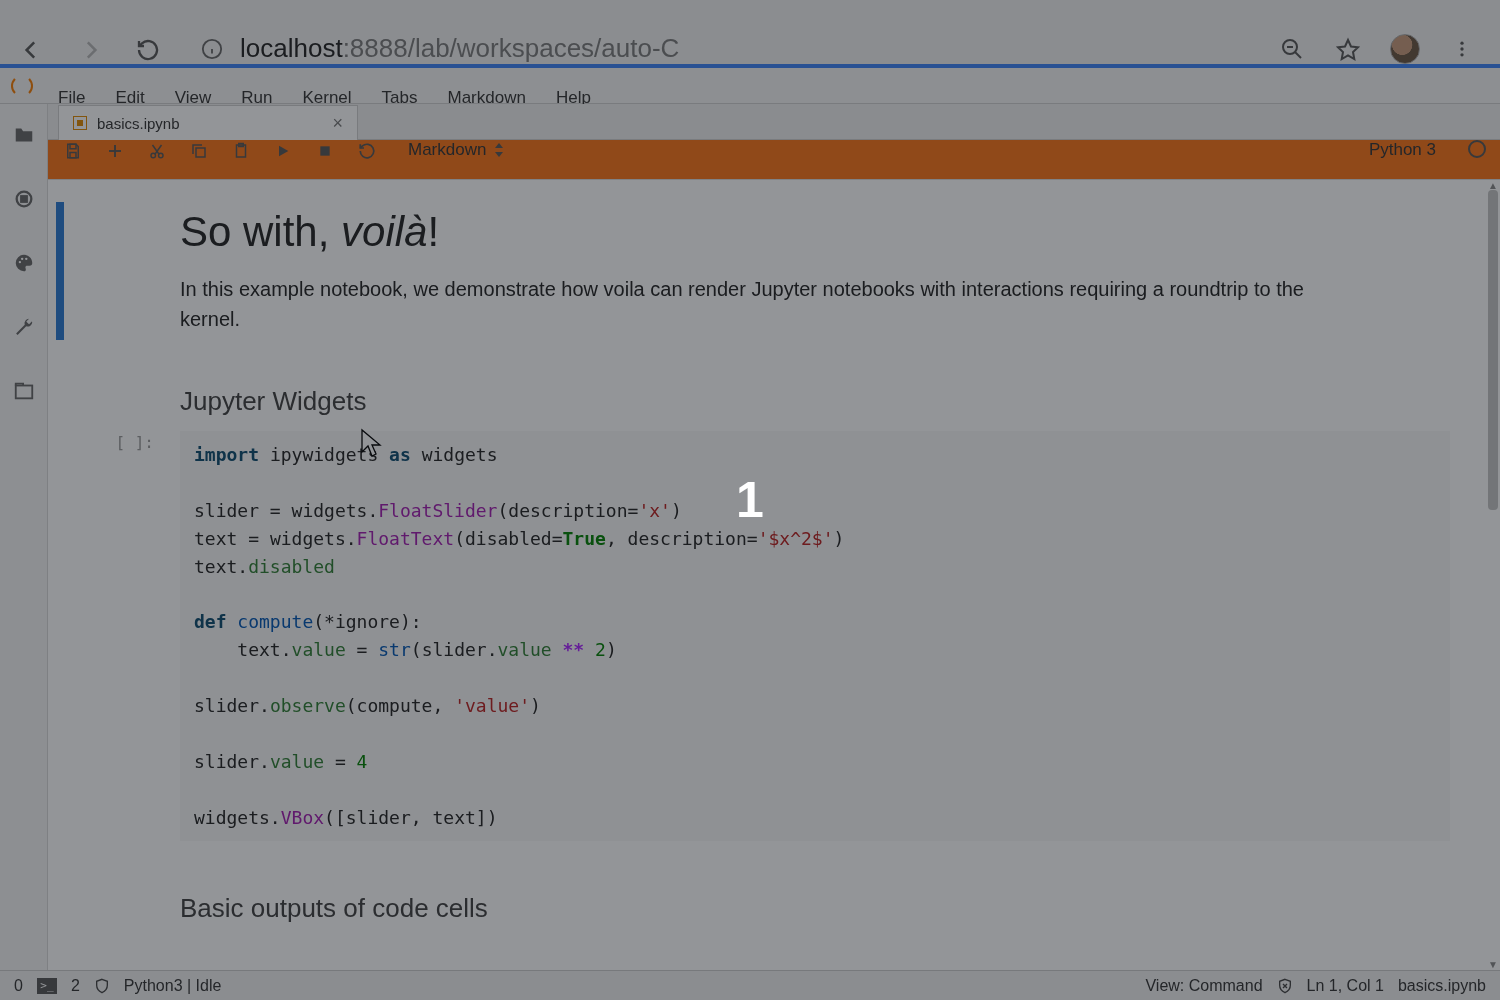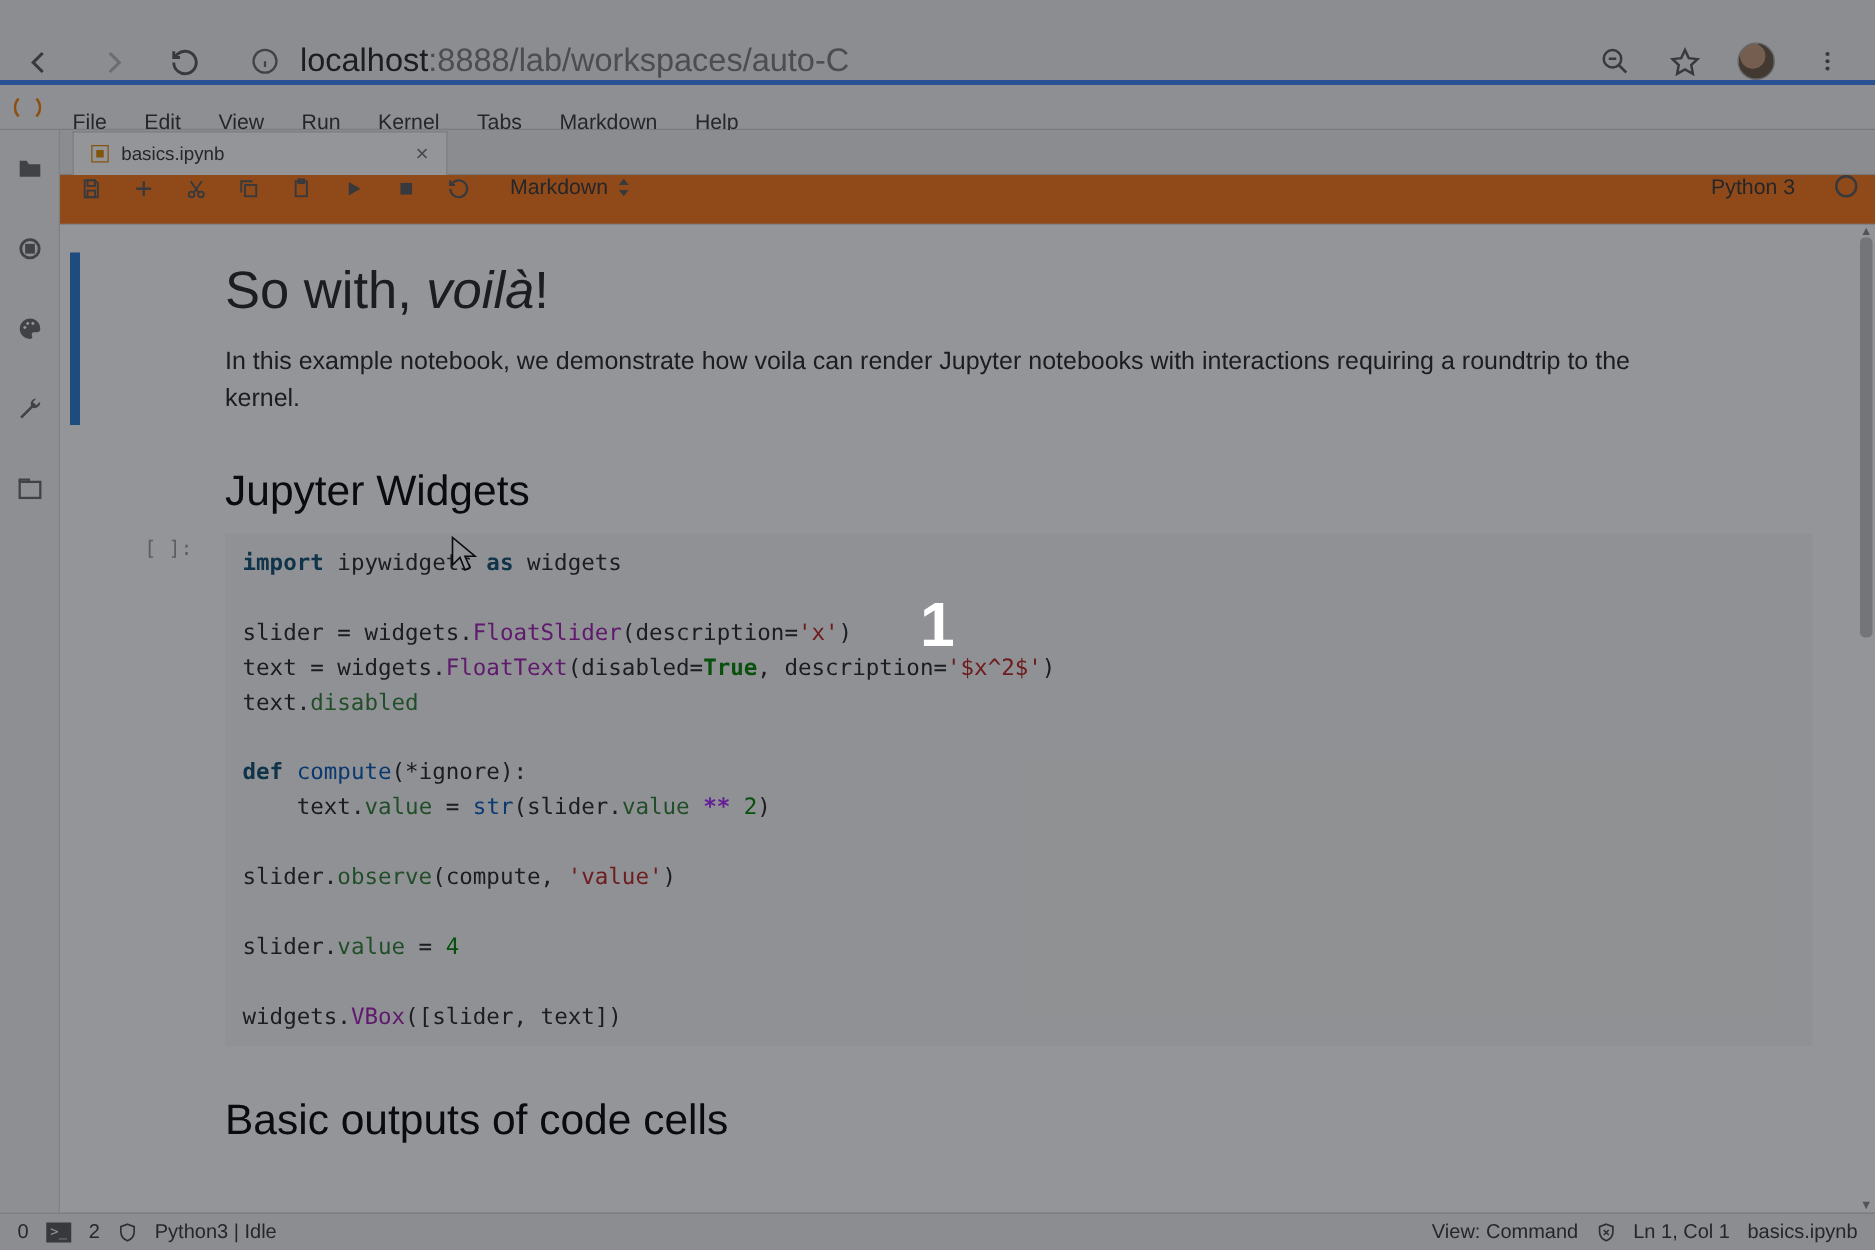--- a/index.html
+++ b/index.html
@@ -85,21 +85,21 @@
 .nb-scroll { flex:1; overflow-y: auto; position: relative; }
 .nb-inner { padding: 20px 0 40px 0; }
 .cell { display: flex; margin: 2px 20px 2px 8px; }
 .prompt { width: 102px; text-align: right; padding: 8px 12px 0 0; font-family: Menlo, "DejaVu Sans Mono", monospace; font-size: 16px; color: #999; }
 .gutter { width: 8px; }
 .gutter.active { background: #2979d1; }
 .cell-body { flex:1; padding: 6px 30px 6px 14px; }
 .md-body h1 { font-size: 42px; font-weight: 500; color: #222; margin-bottom: 18px; }
 .md-body h1 em { font-style: italic; }
 .md-body p { font-size: 20px; color: #222; line-height: 1.5; max-width: 1170px; }
-.md-body h2 { font-size: 34px; font-weight: 500; color: #000000; margin-top: 26px; }
+.md-body h2 { font-size: 26px; font-weight: 500; color: #404040; margin-top: 38px; }
 
 .code-body {
   background: #f7f7f7;
   font-family: Menlo, "DejaVu Sans Mono", monospace;
   font-size: 18px;
   line-height: 1.55;
   color: #222;
   padding: 10px 14px;
   white-space: pre;
 }

